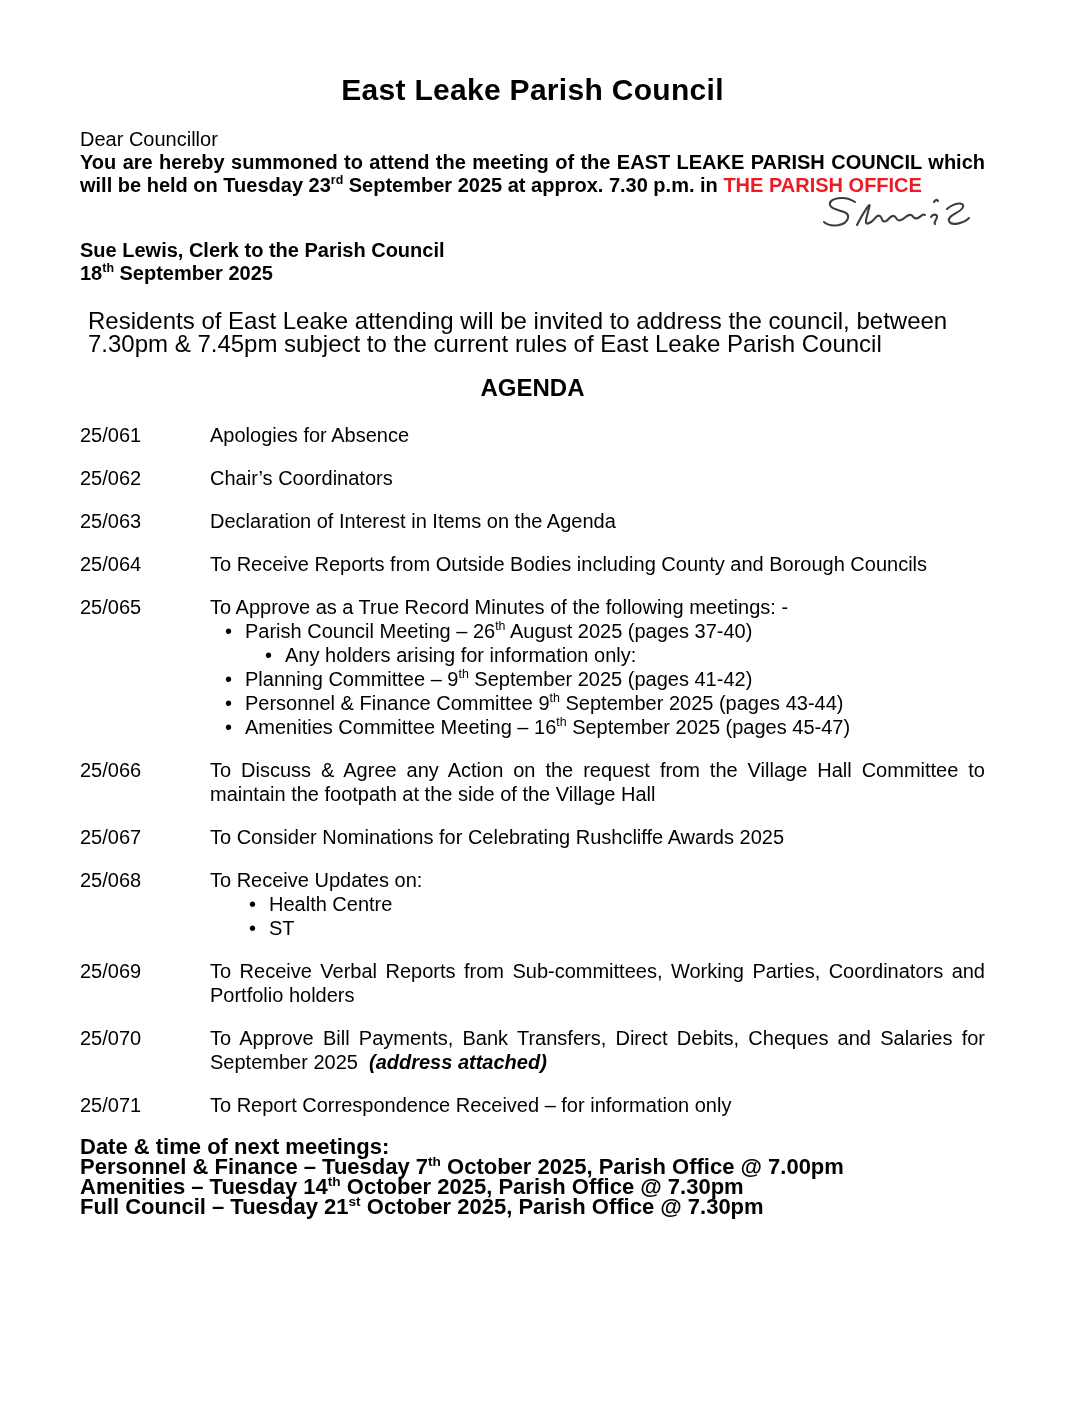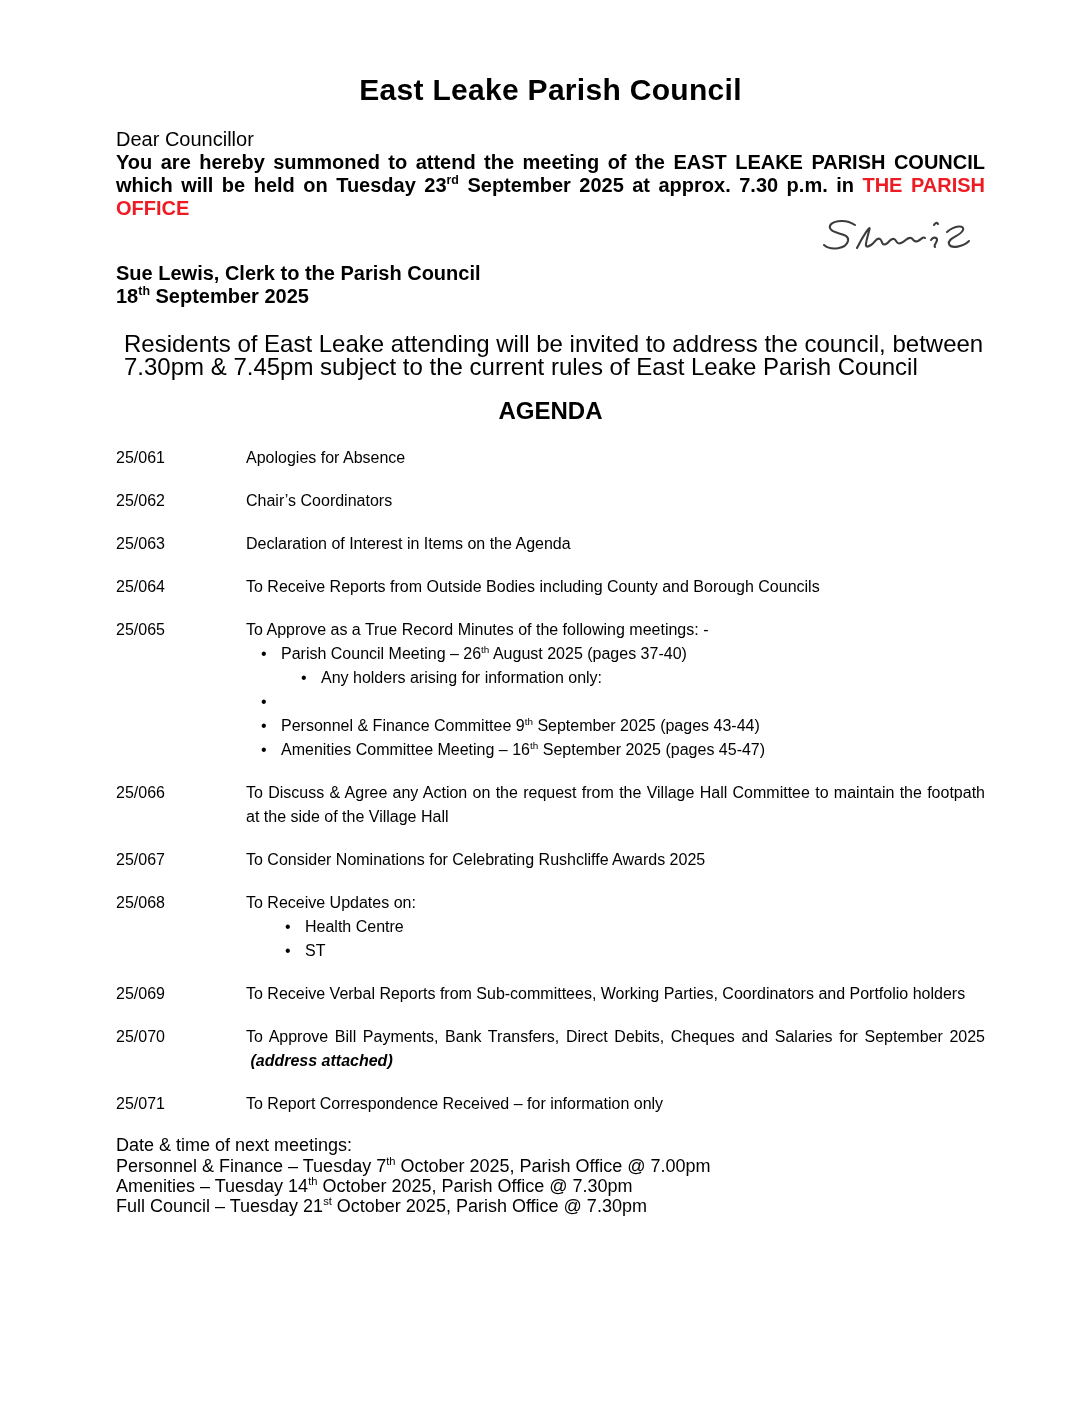--- a/index.html
+++ b/index.html
@@ -16,21 +16,21 @@
   body {
     width: 1088px;
     height: 1408px;
     overflow: hidden;
     font-family: "Liberation Sans", sans-serif;
     color: var(--ink);
   }
   .page {
     width: 1088px;
     height: 1408px;
-    padding: 72px 103px 0 116px;
+    padding: 72px 103px 0 80px;
   }
   .doc-title {
     margin: 0 0 20px 0;
     text-align: center;
     font-size: 30px;
     line-height: 36px;
     font-weight: bold;
     letter-spacing: 0.3px;
   }
   .salutation {
@@ -74,21 +74,21 @@
   .agenda-heading {
     margin: 21px 0 24px 0;
     text-align: center;
     font-size: 24px;
     line-height: 23px;
     font-weight: bold;
   }
   .agenda-item {
     display: flex;
     margin-bottom: 19px;
-    font-size: 16px;
+    font-size: 20px;
     line-height: 24px;
   }
   .agenda-num {
     flex: none;
     width: 130px;
   }
   .agenda-body { flex: 1; min-width: 0; }
   .agenda-text { text-align: justify; }
   .bullet {
     display: flex;
@@ -96,22 +96,22 @@
   .bullet .dot {
     flex: none;
     width: 20px;
   }
   .bullet.ind1 { padding-left: 15px; }
   .bullet.ind2 { padding-left: 39px; }
   .bullet.ind3 { padding-left: 55px; }
   .bold-italic { font-weight: bold; font-style: italic; }
   .next-meetings {
     margin-top: 12px;
-    font-weight: normal;
-    font-size: 18px;
+    font-weight: bold;
+    font-size: 22px;
   }
   .next-meetings-heading {
     margin: 0;
     line-height: 21px;
   }
   .next-meeting-line {
     margin: 0;
     line-height: 20px;
   }
 </style>
@@ -185,20 +185,21 @@
             <div class="bullet ind1">
               <span class="dot">•</span>
               <span class="btext">Parish Council Meeting – 26<sup>th</sup> August 2025 (pages 37-40)</span>
             </div>
             <div class="bullet ind3">
               <span class="dot">•</span>
               <span class="btext">Any holders arising for information only:</span>
             </div>
             <div class="bullet ind1">
               <span class="dot">•</span>
+              <span class="btext">Planning Committee – 9<sup>th</sup> September 2025 (pages 41-42)</span>
             </div>
             <div class="bullet ind1">
               <span class="dot">•</span>
               <span class="btext">Personnel &amp; Finance Committee 9<sup>th</sup> September 2025 (pages 43-44)</span>
             </div>
             <div class="bullet ind1">
               <span class="dot">•</span>
               <span class="btext">Amenities Committee Meeting – 16<sup>th</sup> September 2025 (pages 45-47)</span>
             </div>
           </div>

